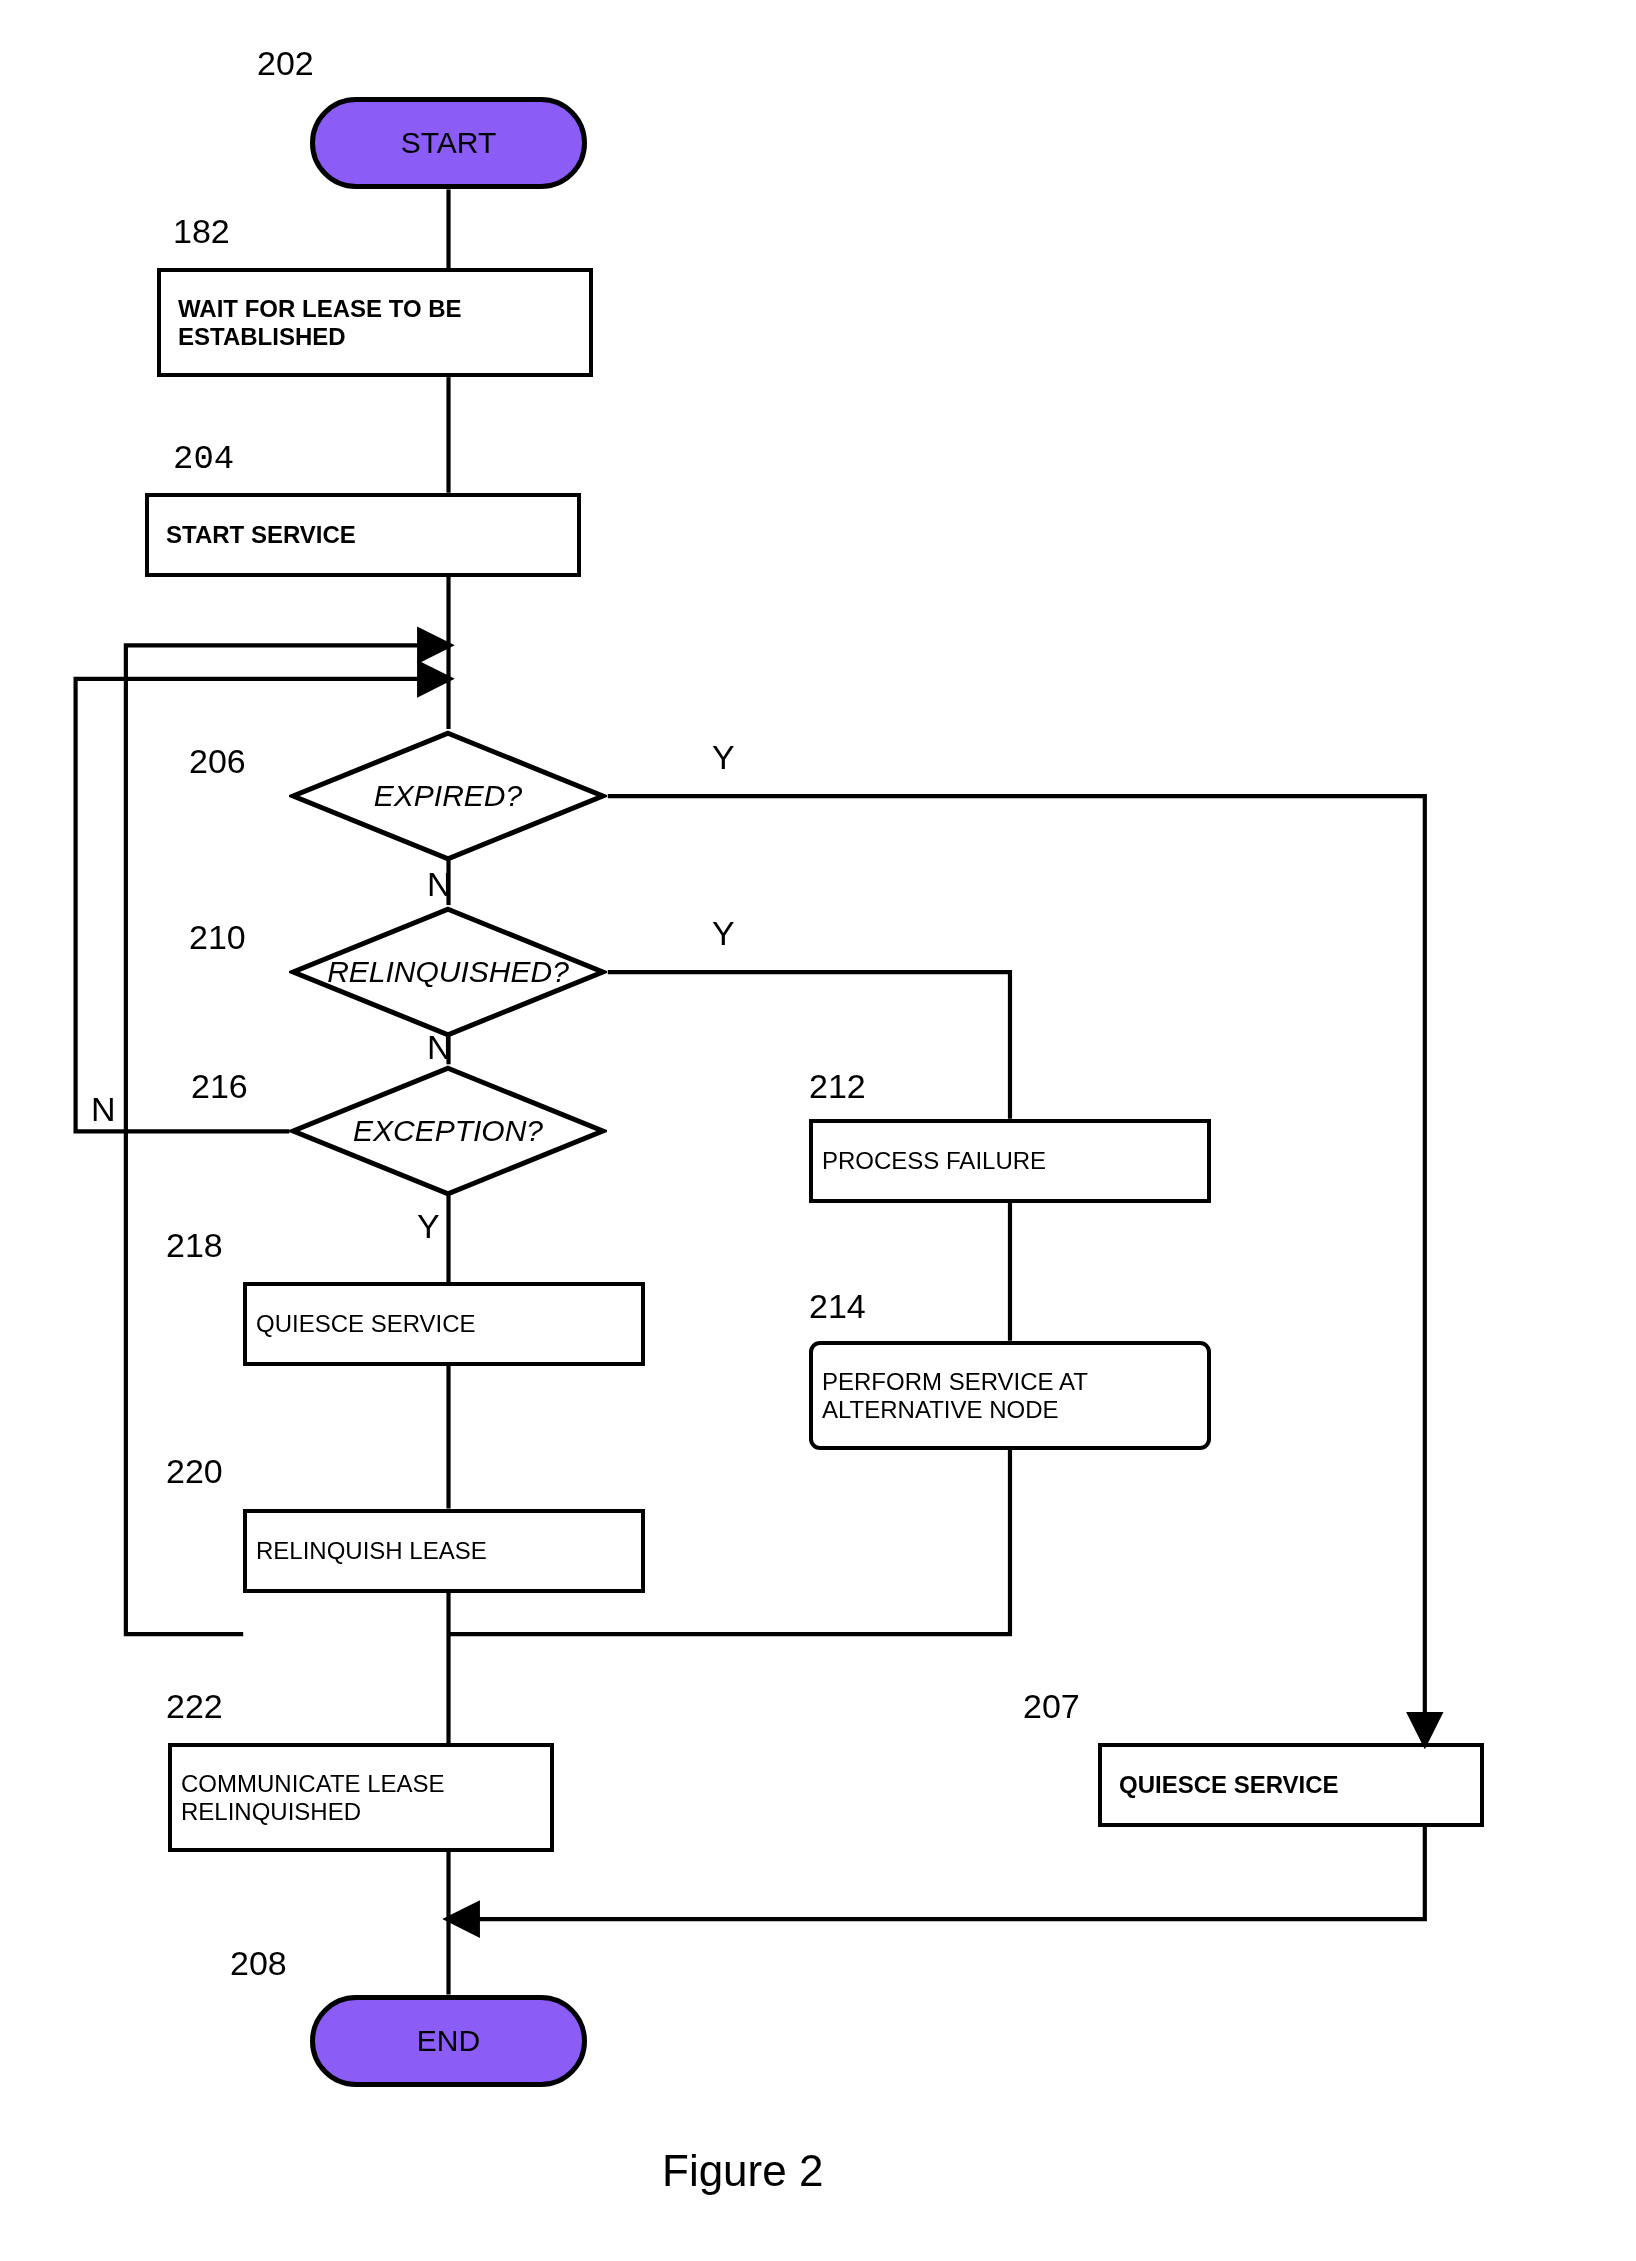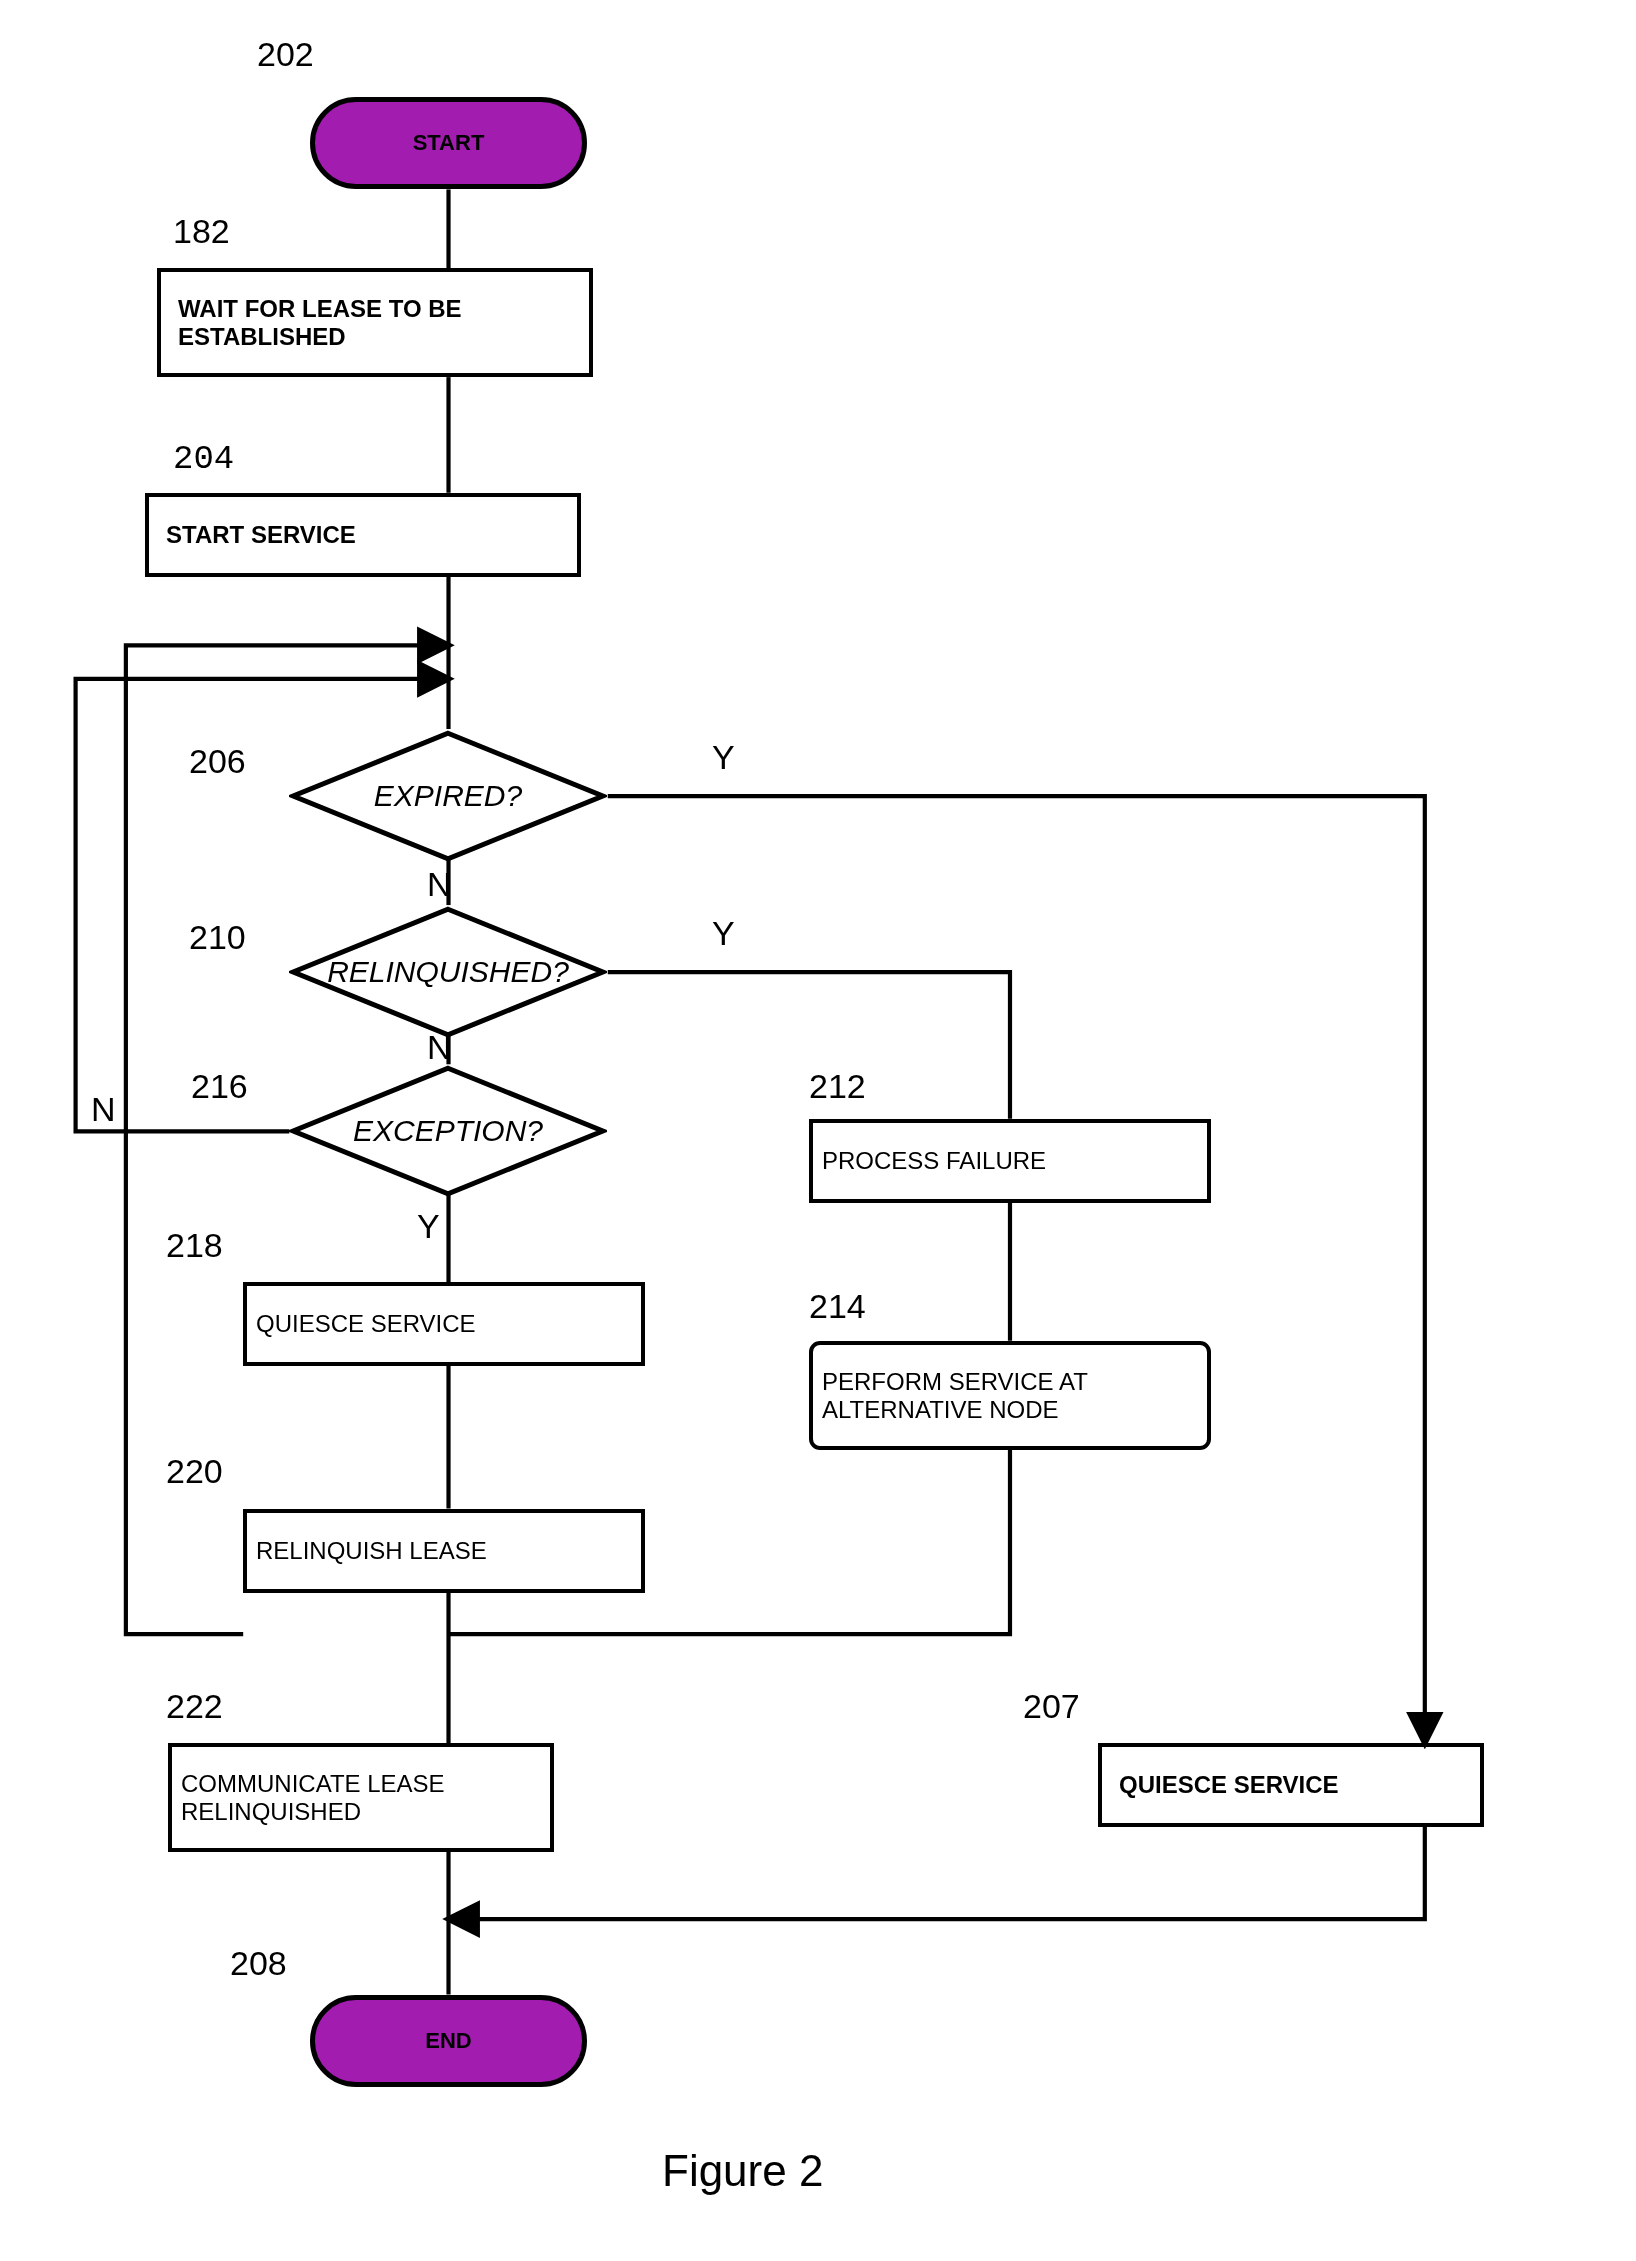--- a/index.html
+++ b/index.html
@@ -31,27 +31,26 @@
     line-height: 1.15;
   }
   .box.normal {
     font-weight: normal;
     padding-left: 9px;
   }
   .terminator {
     position: absolute;
     border: 5px solid #000;
     border-radius: 50px;
-    background: #a21caf;
+    background: #8b5cf6;
     box-sizing: border-box;
     display: flex;
     align-items: center;
     justify-content: center;
-    font-size: 22px;
-    font-weight: bold;
+    font-size: 30px;
   }
   .diamond {
     position: absolute;
     width: 318px;
     height: 134px;
     font-style: italic;
   }
   .diamond svg {
     position: absolute;
     left: 0; top: 0;
@@ -79,21 +78,21 @@
     left: 0; top: 0;
     width: 1637px;
     height: 2261px;
   }
 </style>
 </head>
 <body>
 
 <div class="canvas">
 
-  <div class="node-label" style="left:257px; top:35px;">202</div>
+  <div class="node-label" style="left:257px; top:44px;">202</div>
   <div class="node-label" style="left:173px; top:212px;">182</div>
   <div class="node-label" style="left:173px; top:440px;font-family:Liberation Mono, monospace;">204</div>
   <div class="node-label" style="left:189px; top:742px;">206</div>
   <div class="node-label" style="left:189px; top:918px;">210</div>
   <div class="node-label" style="left:191px; top:1067px;">216</div>
   <div class="node-label" style="left:809px; top:1067px;">212</div>
   <div class="node-label" style="left:166px; top:1226px;">218</div>
   <div class="node-label" style="left:809px; top:1287px;">214</div>
   <div class="node-label" style="left:166px; top:1452px;">220</div>
   <div class="node-label" style="left:166px; top:1687px;">222</div>

